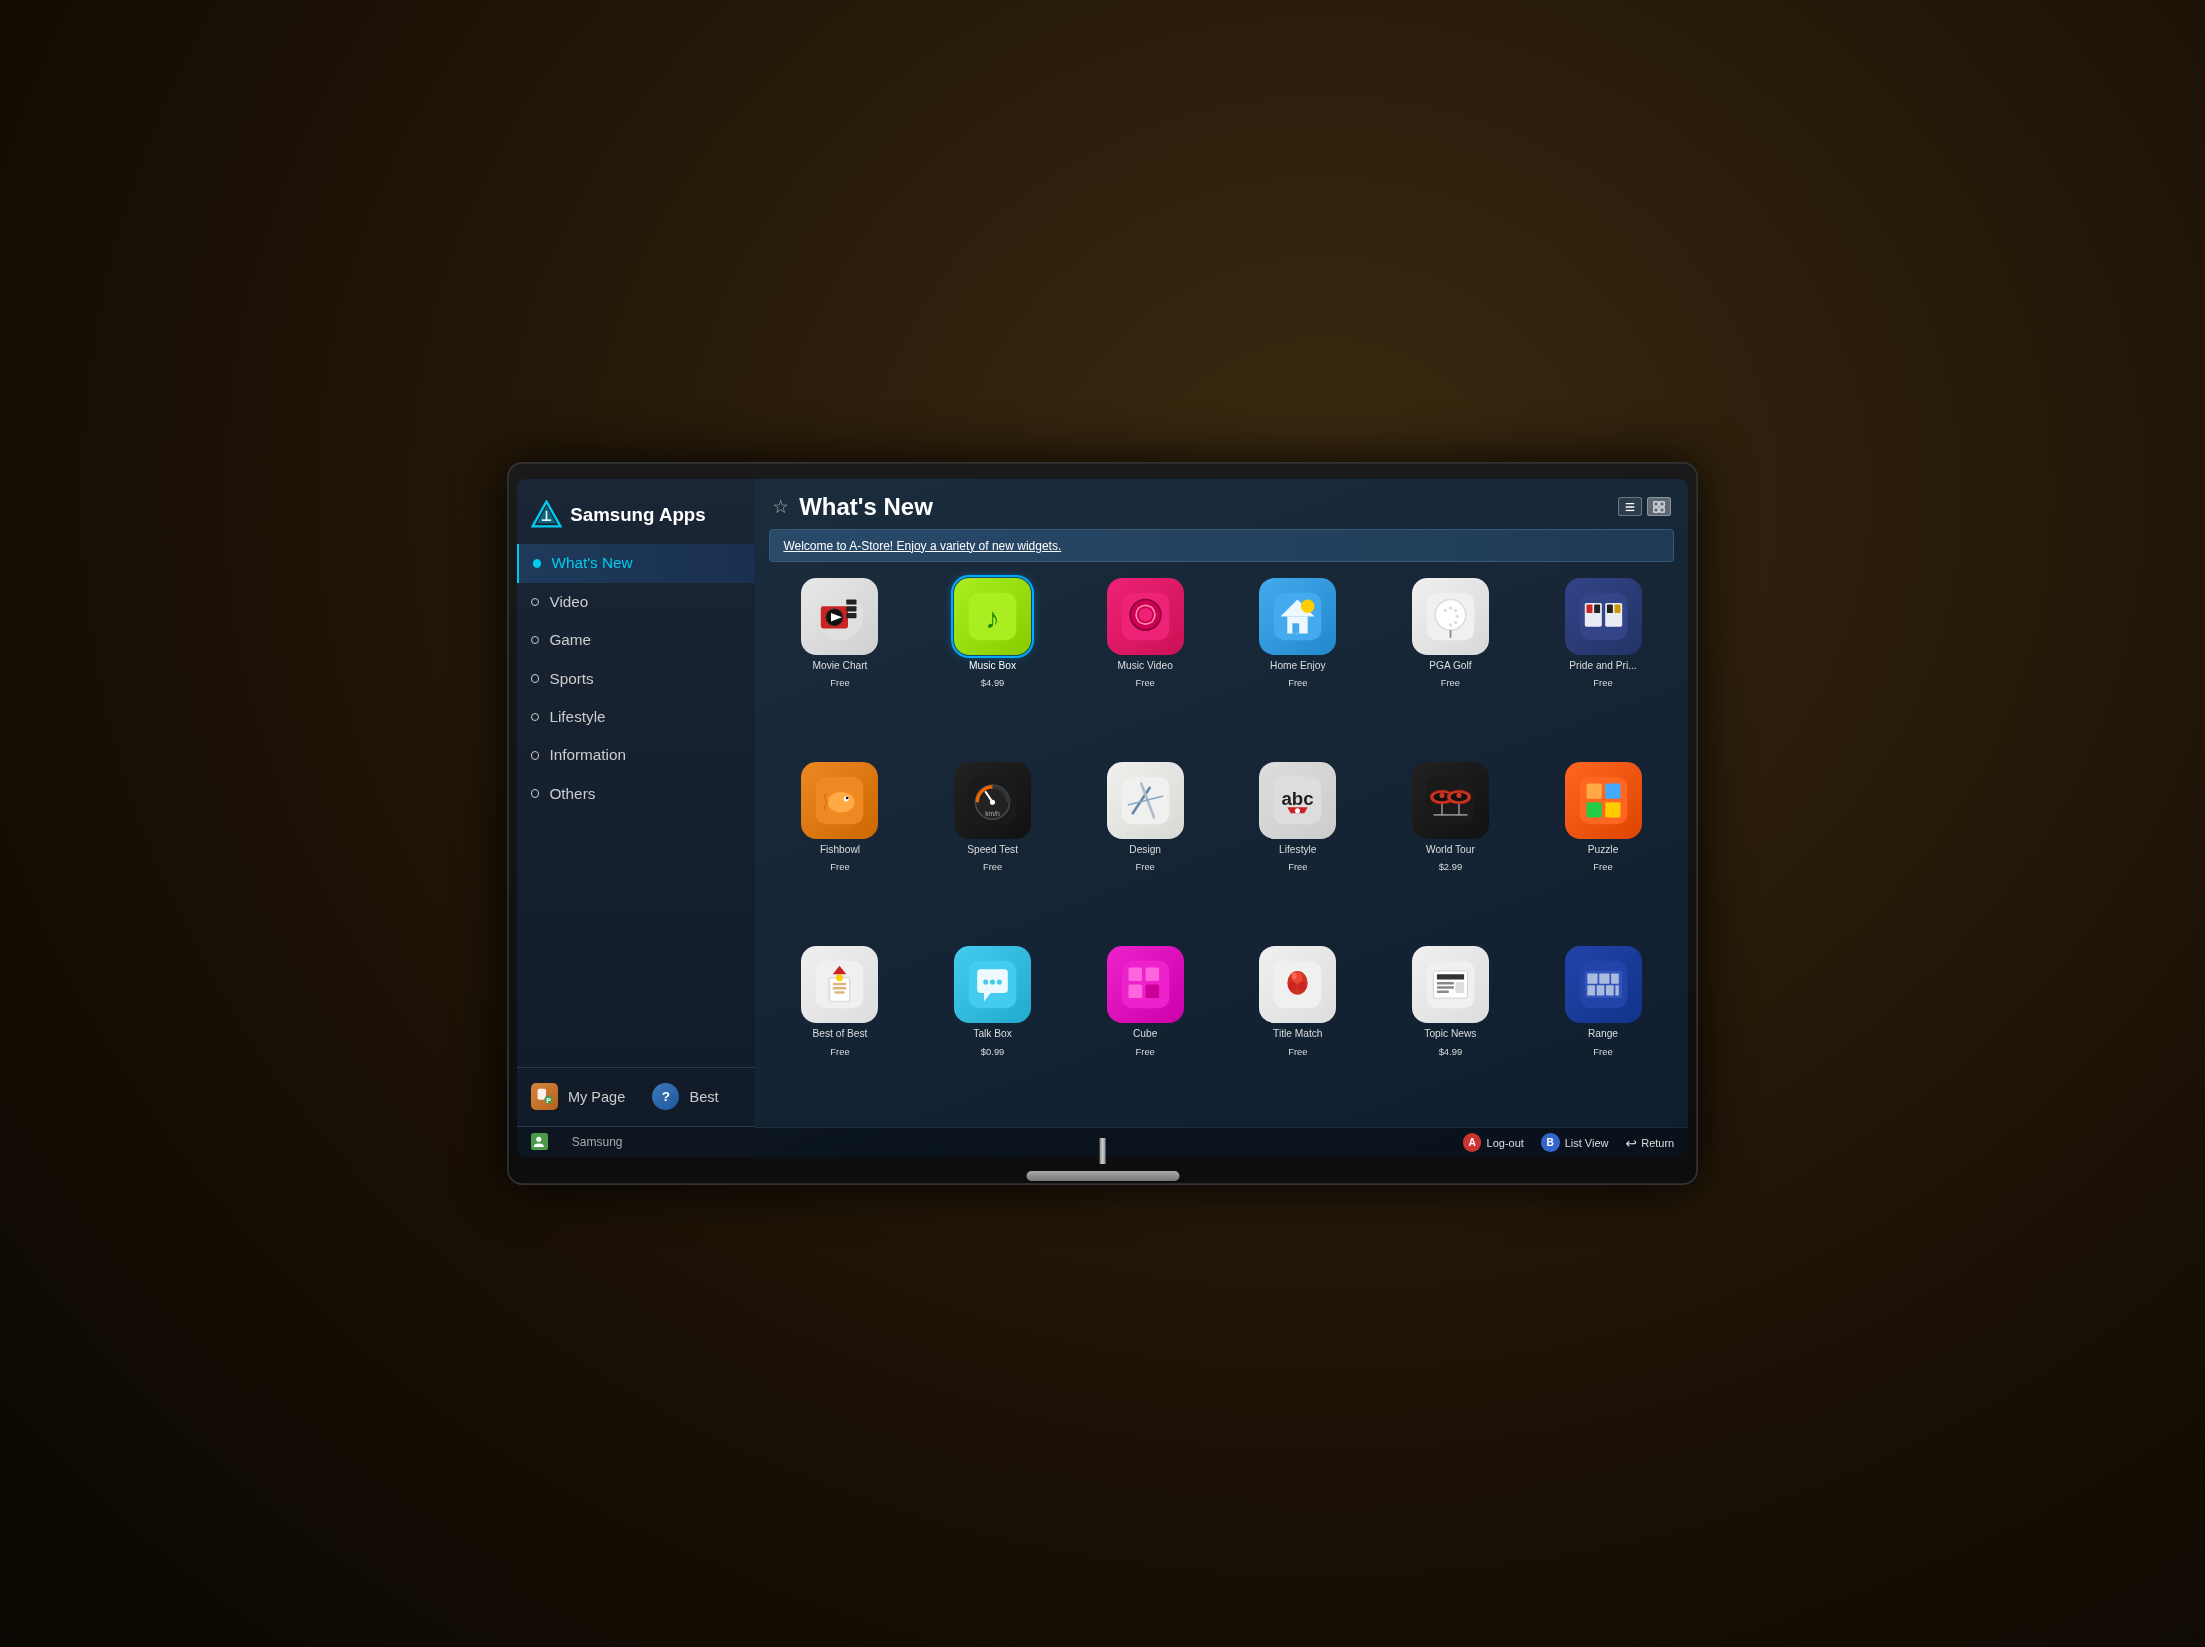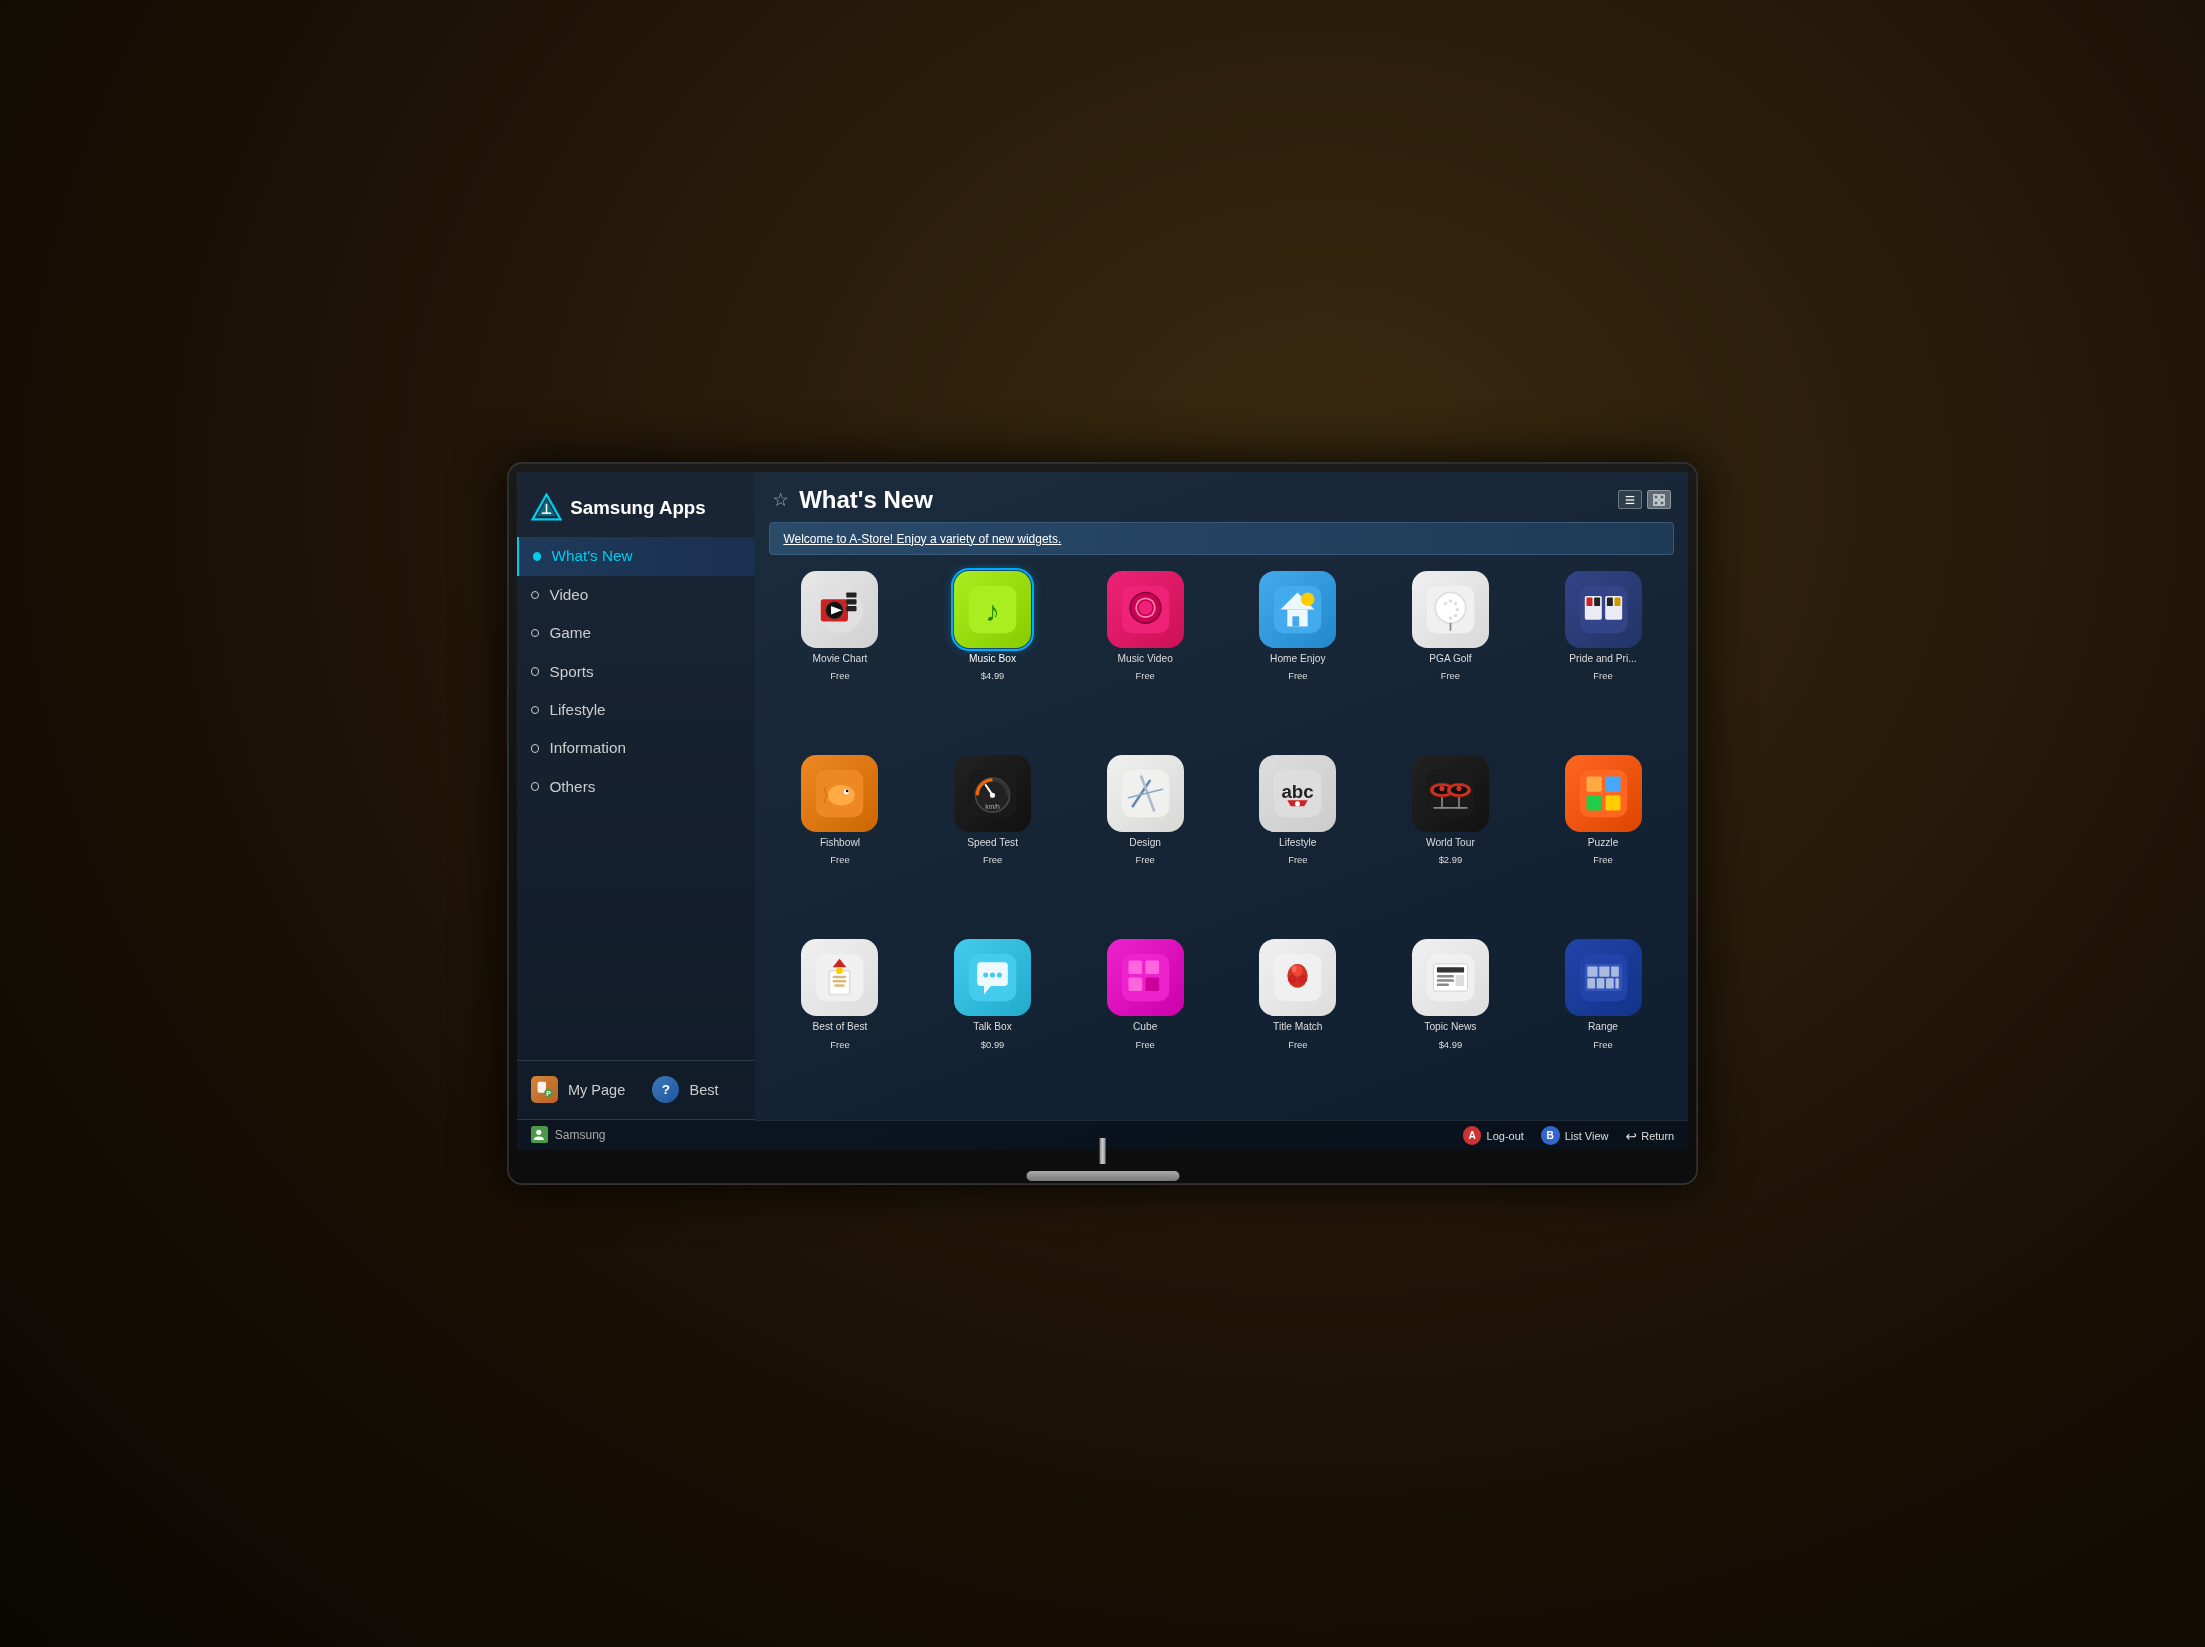--- a/index.html
+++ b/index.html
@@ -28,24 +28,25 @@
       background: linear-gradient(180deg, #1a1a1a 0%, #0d0d0d 100%);
       border-radius: 15.3px;
       box-shadow: 0 0 51px rgba(0,0,0,0.9), inset 0 0 0 1.7px #333;
       padding: 10.2px 10.2px 51px 10.2px;
     }
 
     .tv-screen {
       width: 100%;
       height: 678px;
       background: linear-gradient(135deg, #1a2a3a 0%, #0d1520 100%);
-      border-radius: 0;
+      border-radius: 10px;
       overflow: hidden;
       display: flex;
       flex-direction: column;
+      margin-top: 7px;
     }
 
     .tv-stand {
       position: absolute;
       bottom: 0;
       left: 50%;
       transform: translateX(-50%);
       width: 170px;
       height: 47px;
     }
@@ -179,21 +180,21 @@
 
     .help-icon-bg {
       background: linear-gradient(135deg, #3a7ab8 0%, #2055a0 100%);
       border-radius: 50%;
     }
 
     .samsung-user-bar {
       display: flex;
       align-items: center;
       padding: 6.8px 13.6px;
-      gap: 7px;
+      gap: 24px;
       background: #0d1520;
       border-top: 0.9px solid #2a3a4a;
     }
 
     .user-icon {
       width: 17px;
       height: 17px;
       background: #4a9a4a;
       border-radius: 2.6px;
       display: flex;

